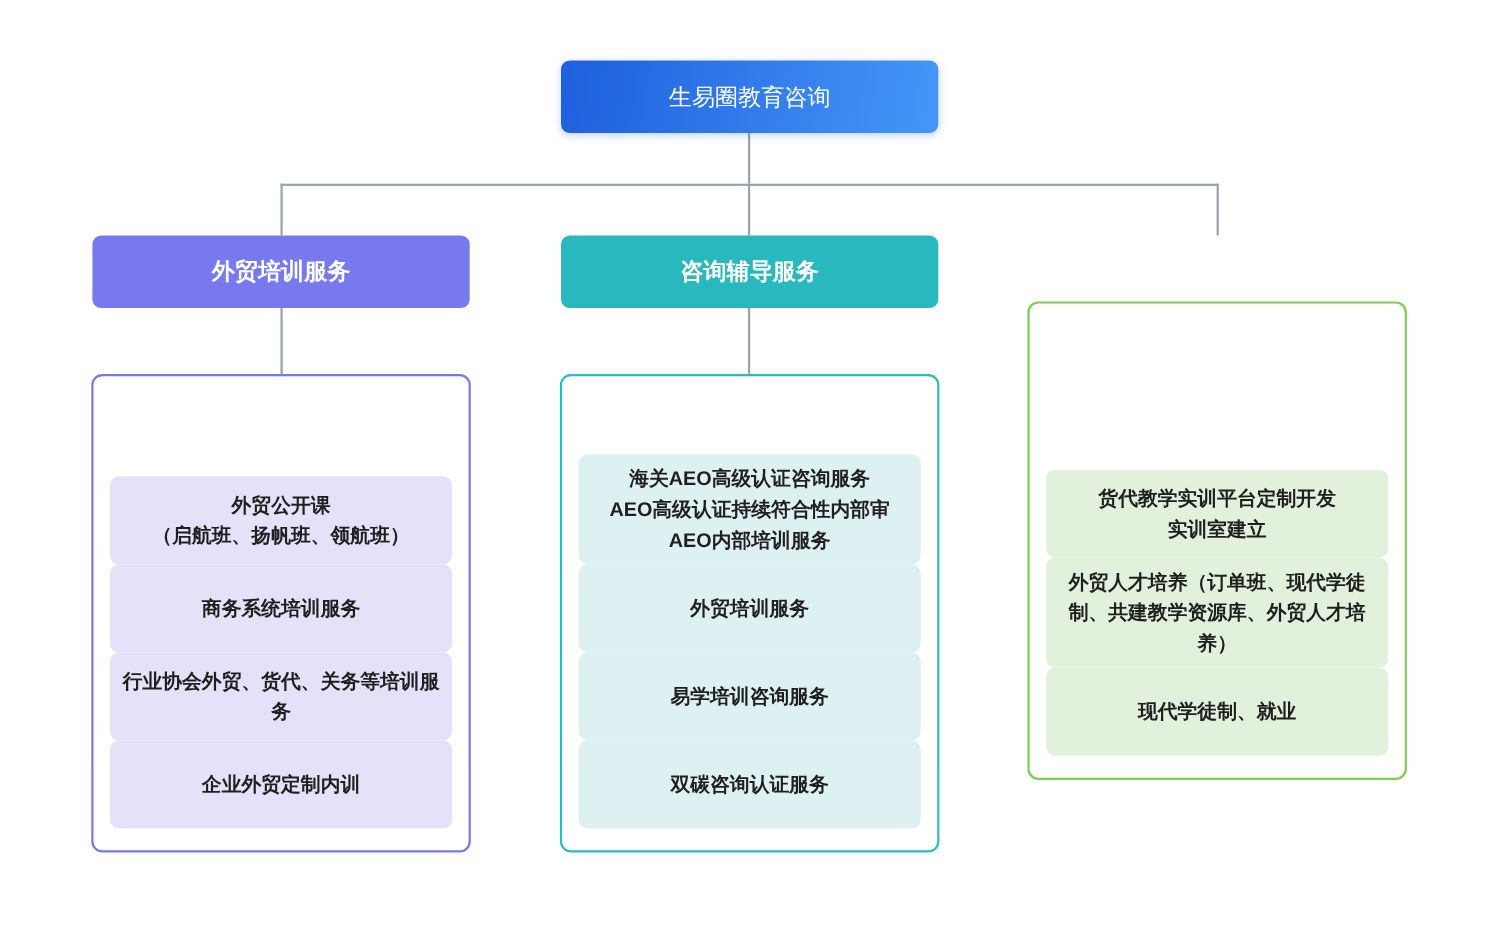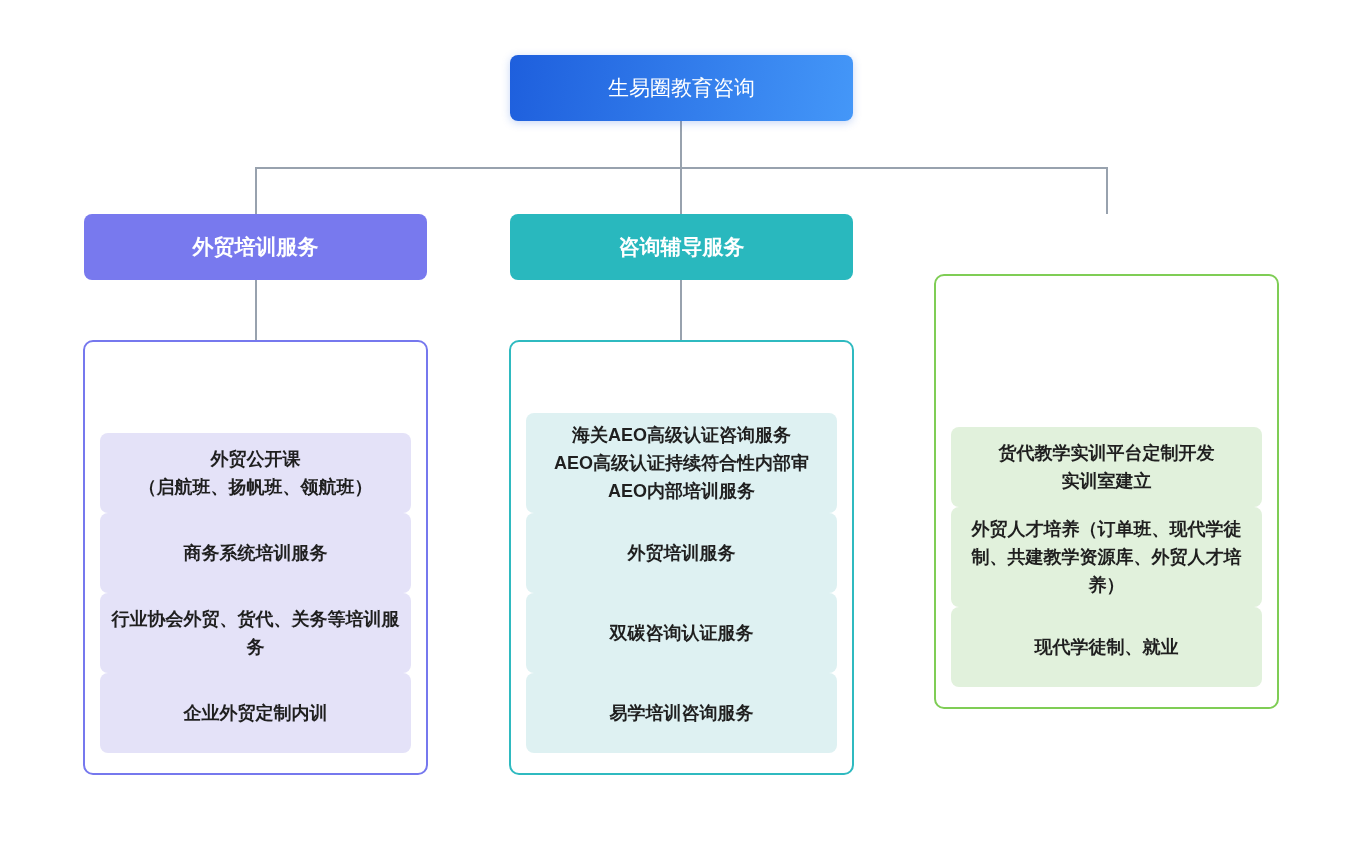--- a/index.html
+++ b/index.html
@@ -113,22 +113,22 @@
 
   <div class="col col-1" style="--hdr: #29B8BE; --brd: #2FBAC0; --bg: #DEF1F2;">
     <div class="branch-header">
       <span>咨询辅导服务</span>
     </div>
     <div class="branch-box">
       <div class="item">海关AEO高级认证咨询服务
 AEO高级认证持续符合性内部审
 AEO内部培训服务</div>
       <div class="item">外贸培训服务</div>
+      <div class="item">易学培训咨询服务</div>
       <div class="item">双碳咨询认证服务</div>
-      <div class="item">易学培训咨询服务</div>
     </div>
   </div>
 
   <div class="col col-2" style="--hdr: #7DCB4F; --brd: #7FCD55; --bg: #E1F1DC;">
     <div class="branch-box">
       <div class="item">货代教学实训平台定制开发
 实训室建立</div>
       <div class="item">外贸人才培养（订单班、现代学徒制、共建教学资源库、外贸人才培养）</div>
       <div class="item">现代学徒制、就业</div>
     </div>

